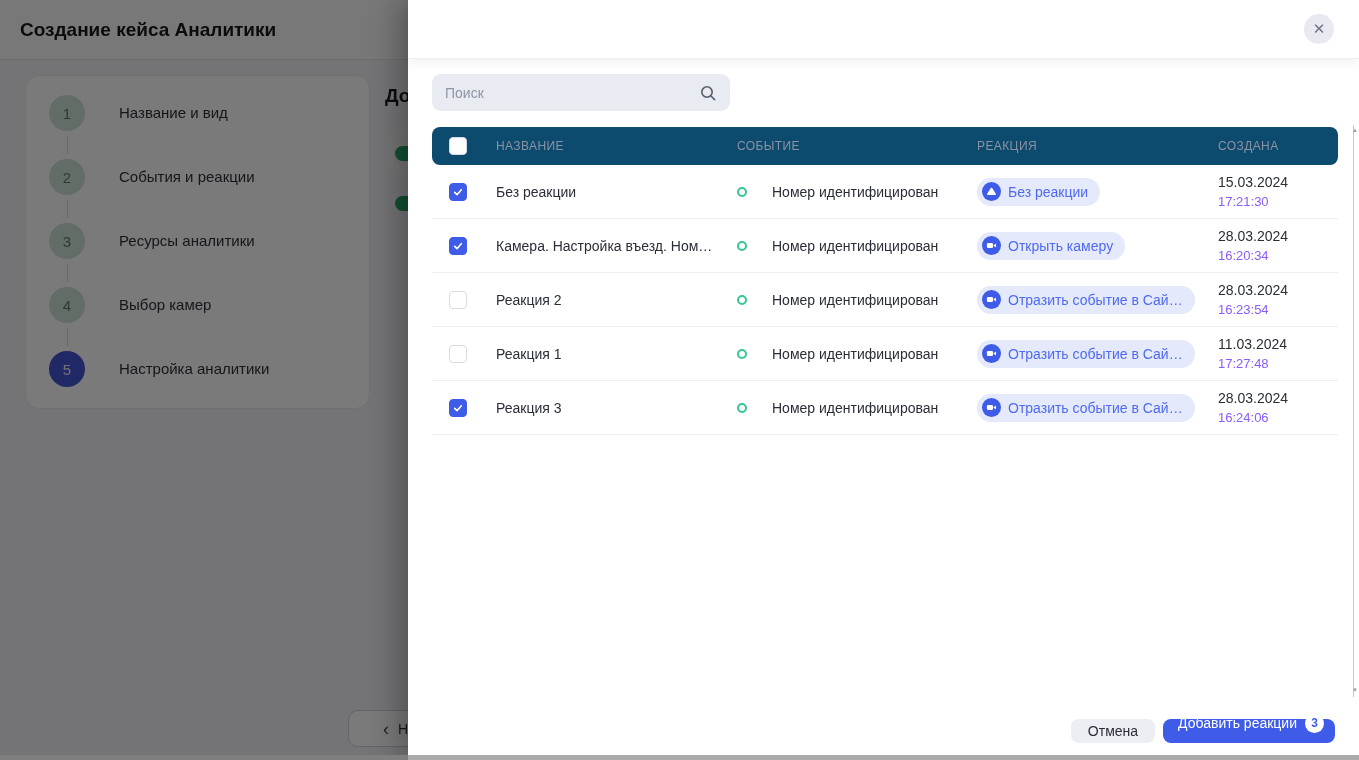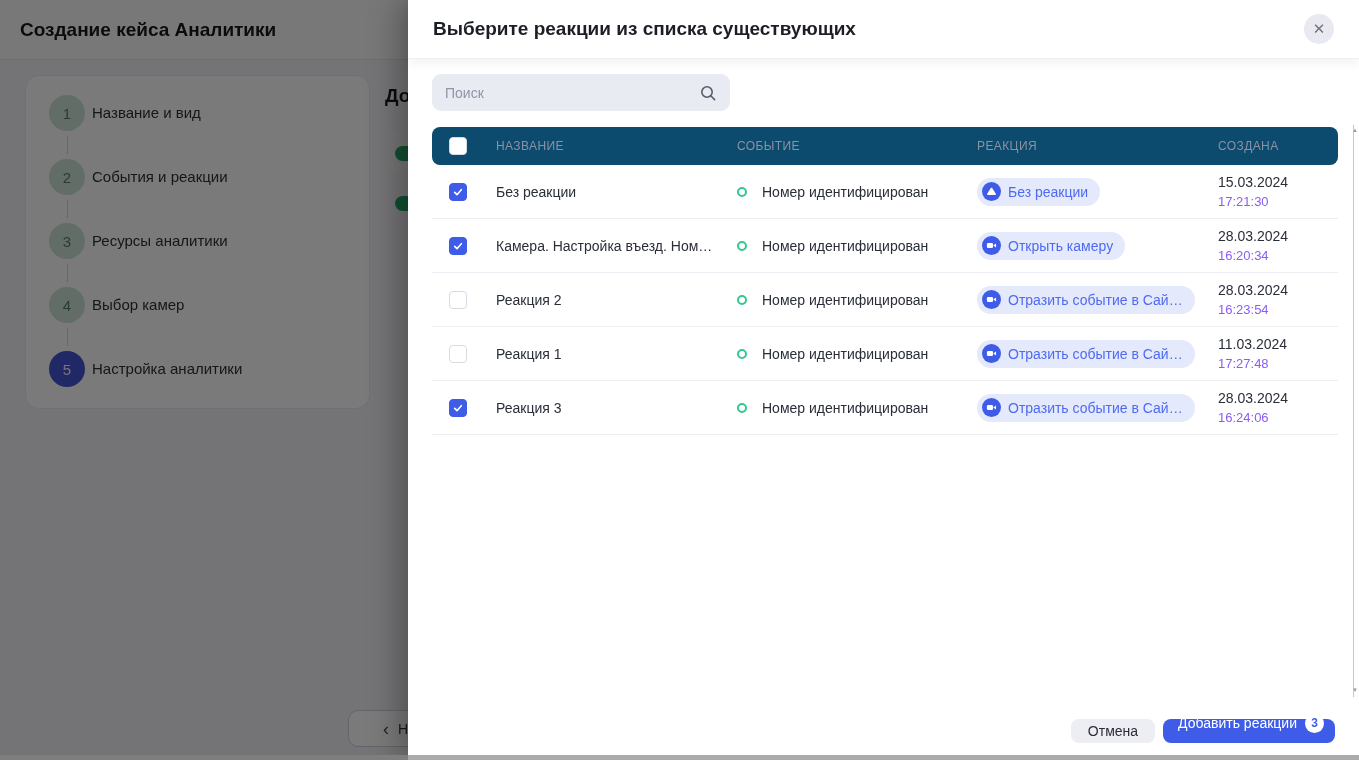--- a/index.html
+++ b/index.html
@@ -16,21 +16,21 @@
     background:#ffffff; border:1px solid #e9eaee; border-radius:14px;
     padding:19px 0 0 23px; }
   .step { display:flex; height:64px; }
   .step:last-child { height:40px; }
   .step-left { width:36px; display:flex; flex-direction:column; align-items:center; }
   .step-circle { width:36px; height:36px; min-height:36px; border-radius:50%;
     background:#cfe3d8; color:#567d68; font-size:15px;
     display:flex; align-items:center; justify-content:center; }
   .step-circle.active { background:#4354d6; color:#f0f2ff; }
   .step-connector { width:1px; flex:1; background:#d9dade; margin:5px 0; }
-  .step-label { margin-left:7px; font-size:15px; color:#2e3138; line-height:36px; }
+  .step-label { margin-left:34px; font-size:15px; color:#2e3138; line-height:36px; }
 
   .bg-heading { position:absolute; left:385px; top:85px; font-size:19px;
     font-weight:700; color:#17181c; }
   .bg-frag-card { position:absolute; left:388px; top:131px; width:60px; height:42px;
     background:#f4f4f6; border-radius:10px; }
   .bg-toggle { position:absolute; width:32px; height:15px; border-radius:8px;
     background:#27a567; }
   .bg-toggle.t1 { left:395px; top:146px; }
   .bg-toggle.t2 { left:395px; top:196px; }
   .back-button { position:absolute; left:348px; top:710px; width:92px; height:37px;
@@ -67,21 +67,21 @@
   .t-col { font-size:12px; color:#8b92a3; letter-spacing:0.4px; font-weight:500; }
   .t-row { height:54px; border-bottom:1px solid #ededf4; cursor:pointer; }
   .cb-cell { padding-left:17px; }
   .checkbox { width:18px; height:18px; border-radius:4px; background:#fff;
     border:1.5px solid #d8dbe3; display:flex; align-items:center; justify-content:center;
     cursor:pointer; }
   .checkbox svg { display:none; }
   .checkbox.checked { background:#3e5ce7; border-color:#3e5ce7; }
   .checkbox.checked svg { display:block; }
   .cell-name { font-size:14px; color:#2a2e38; white-space:nowrap; overflow:hidden; }
-  .cell-event { display:flex; align-items:center; gap:15px; font-size:14px; color:#2a2e38;text-align:right; }
+  .cell-event { display:flex; align-items:center; gap:25px; font-size:14px; color:#2a2e38;text-align:right; }
   .event-ring { width:10px; height:10px; border:2px solid #34c78e; border-radius:50%;
     flex:0 0 auto; }
   .badge { display:inline-flex; align-items:center; gap:7px; height:28px;
     padding:0 12px 0 5px; background:#e4e9fc; border-radius:14px;
     color:#4f6af0; font-size:14px; white-space:nowrap; max-width:232px; }
   .badge-ico { width:19px; height:19px; border-radius:50%; background:#3e5ce7;
     display:flex; align-items:center; justify-content:center; flex:0 0 auto; }
   .cell-created .d { font-size:14px; color:#2a2e38; font-weight:500; line-height:20px; }
   .cell-created .t { font-size:13px; color:#8b5cf6; line-height:19px; }
 
@@ -177,21 +177,20 @@
     <span class="back-chevron">‹</span>
     <span>На</span>
   </div>
 </div>
 
 <div class="overlay"></div>
 
 <div class="modal">
 
   <div class="modal-header">
-    <div class="modal-title">Выберите реакции из списка существующих</div>
     <button class="close-btn">
       <span>✕</span>
     </button>
   </div>
 
   <div class="search-box">
     <input class="search-input" placeholder="Поиск" style="">
     <svg class="search-icon" viewBox="0 0 18 18">
       <circle cx="8" cy="8" r="5.2" fill="none" stroke="#565d6c" stroke-width="1.6"></circle>
       <line x1="12" y1="12" x2="15.6" y2="15.6" stroke="#565d6c" stroke-width="1.6" stroke-linecap="round"></line>

